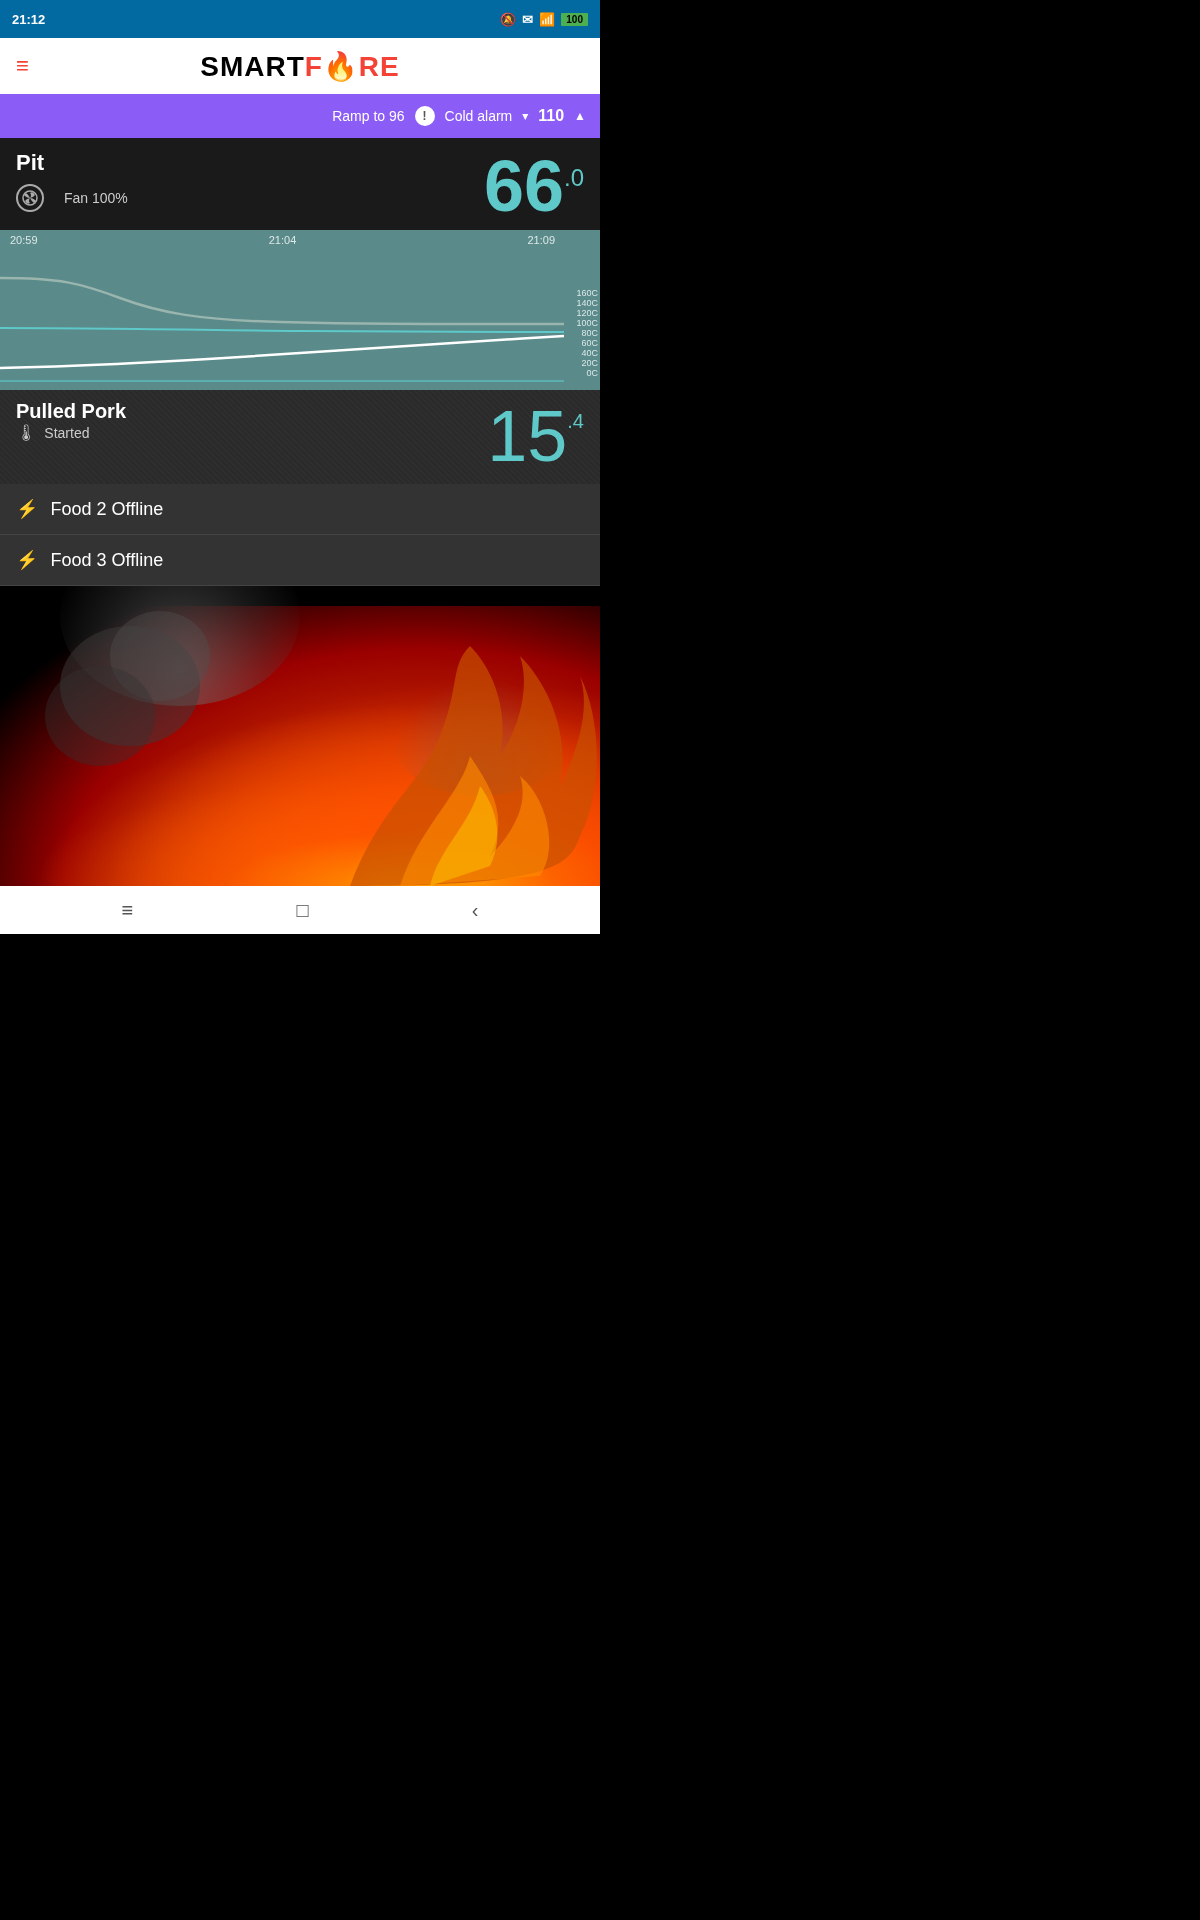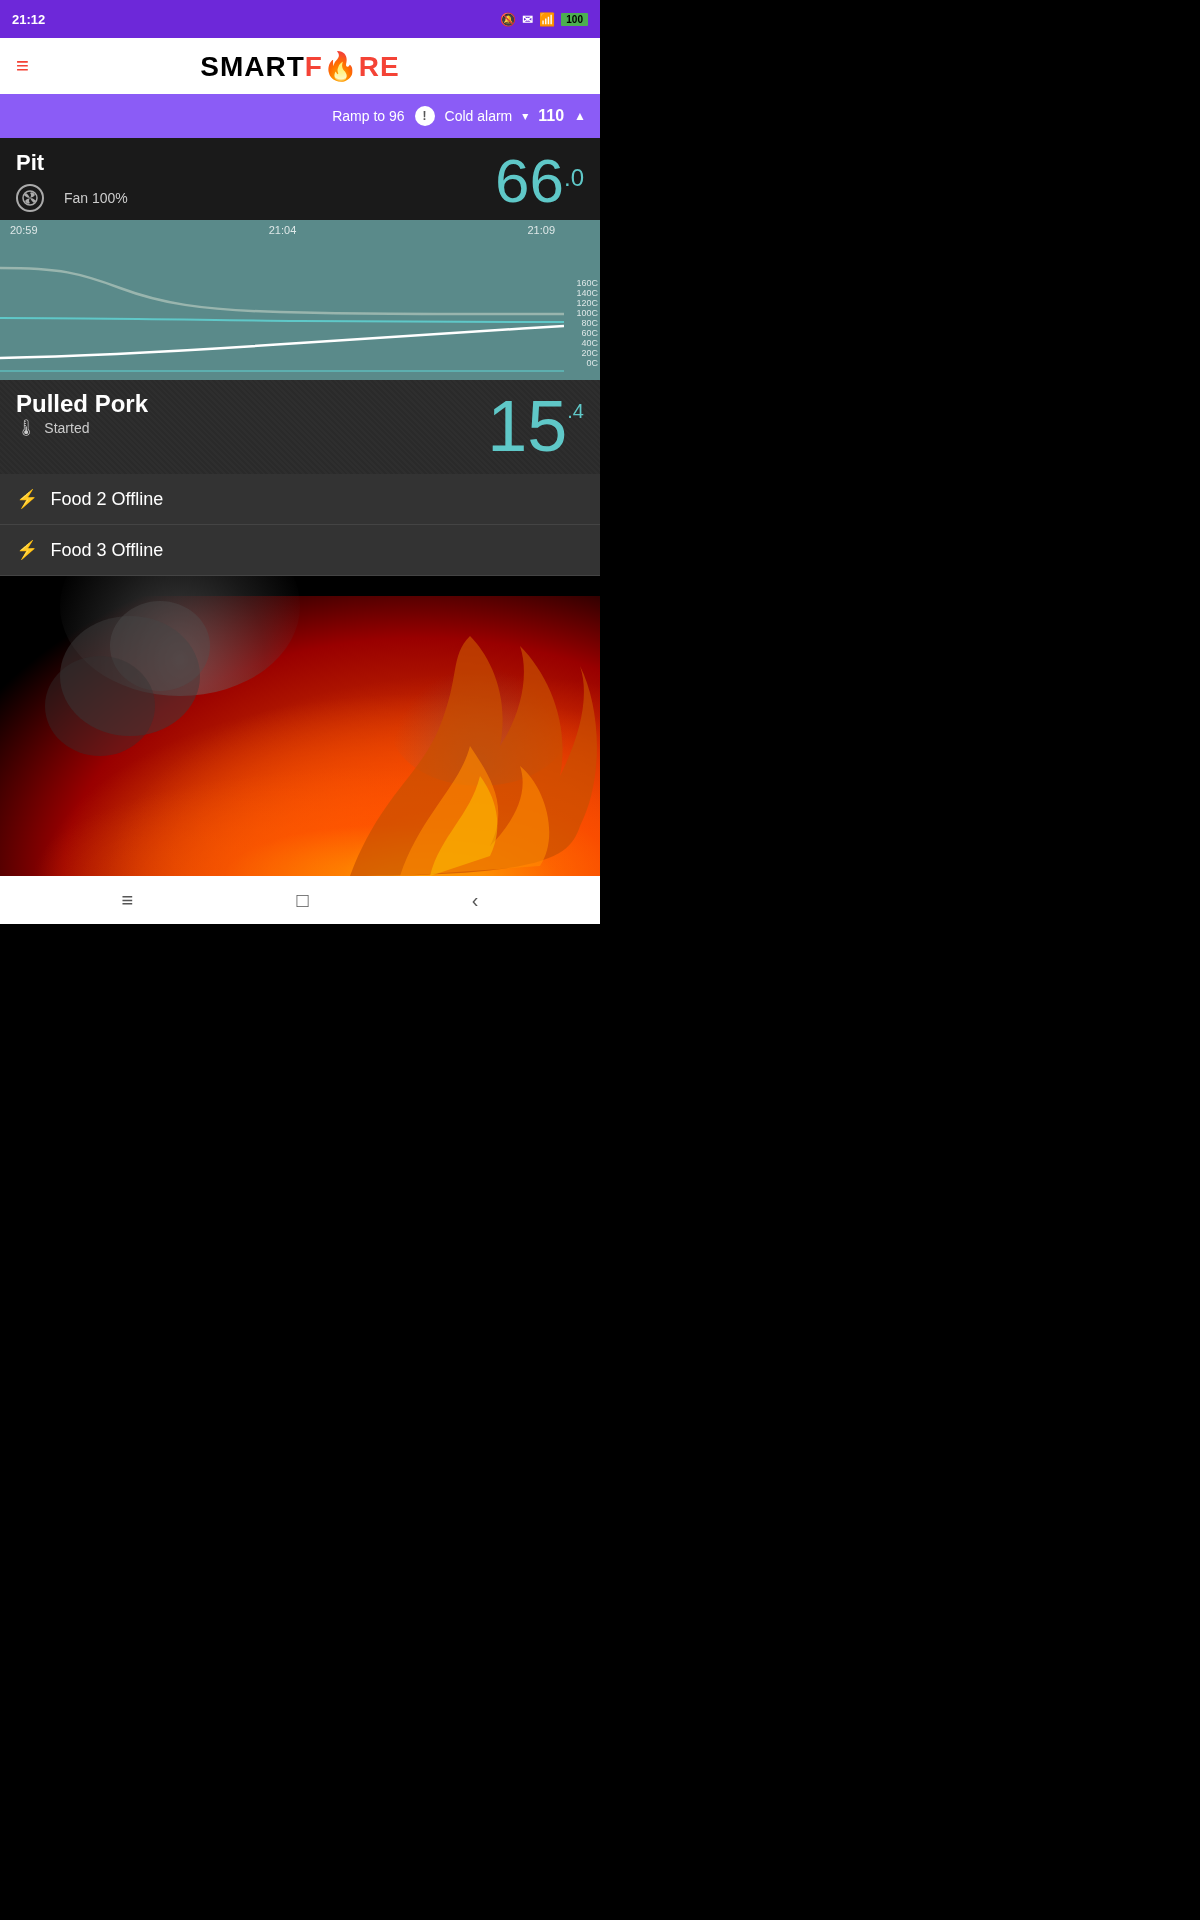--- a/index.html
+++ b/index.html
@@ -8,21 +8,21 @@
       width: 600px;
       height: 960px;
       font-family: 'Arial', sans-serif;
       background: #000;
       overflow: hidden;
       position: relative;
     }
 
     
     .status-bar {
-      background: #6d28d9;
+      background: #0369a1;
       color: #fff;
       display: flex;
       justify-content: space-between;
       align-items: center;
       padding: 19px 12px;
       height: 28px;
       font-size: 13px;
       font-weight: bold;
     }
     .status-icons {
@@ -142,22 +142,22 @@
       display: flex;
       align-items: center;
       justify-content: center;
     }
     .pit-temp-container {
       display: flex;
       align-items: flex-start;
     }
     .pit-temp-main {
       color: #5fc8c8;
-      font-size: 62px;
-      font-weight: 400;
+      font-size: 72px;
+      font-weight: 700;
       line-height: 1;
     }
     .pit-temp-decimal {
       color: #5fc8c8;
       font-size: 24px;
       margin-top: 14px;
     }
 
     
     .chart-section {
@@ -216,21 +216,21 @@
       );
     }
     .food-header {
       display: flex;
       justify-content: space-between;
       align-items: flex-start;
       margin-bottom: 4px;
     }
     .food-name {
       color: #fff;
-      font-size: 24px;
+      font-size: 20px;
       font-weight: bold;
     }
     .food-temp-container {
       display: flex;
       align-items: flex-start;
     }
     .food-temp-main {
       color: #5fc8c8;
       font-size: 72px;
       font-weight: 300;

